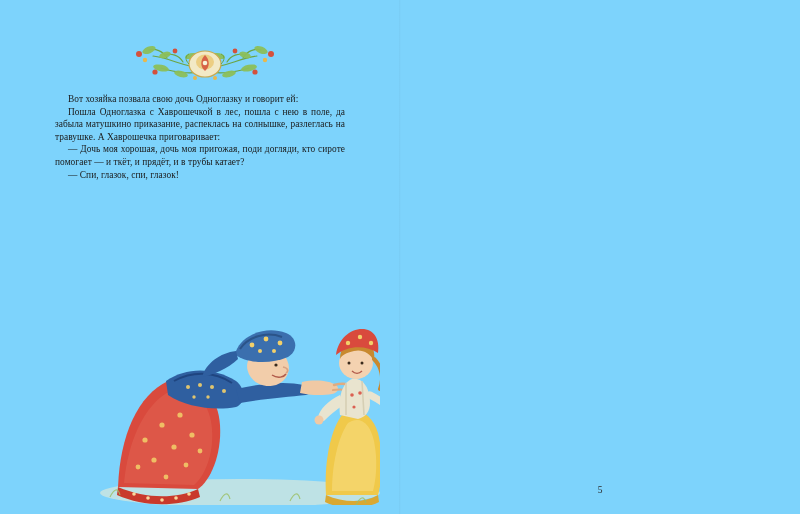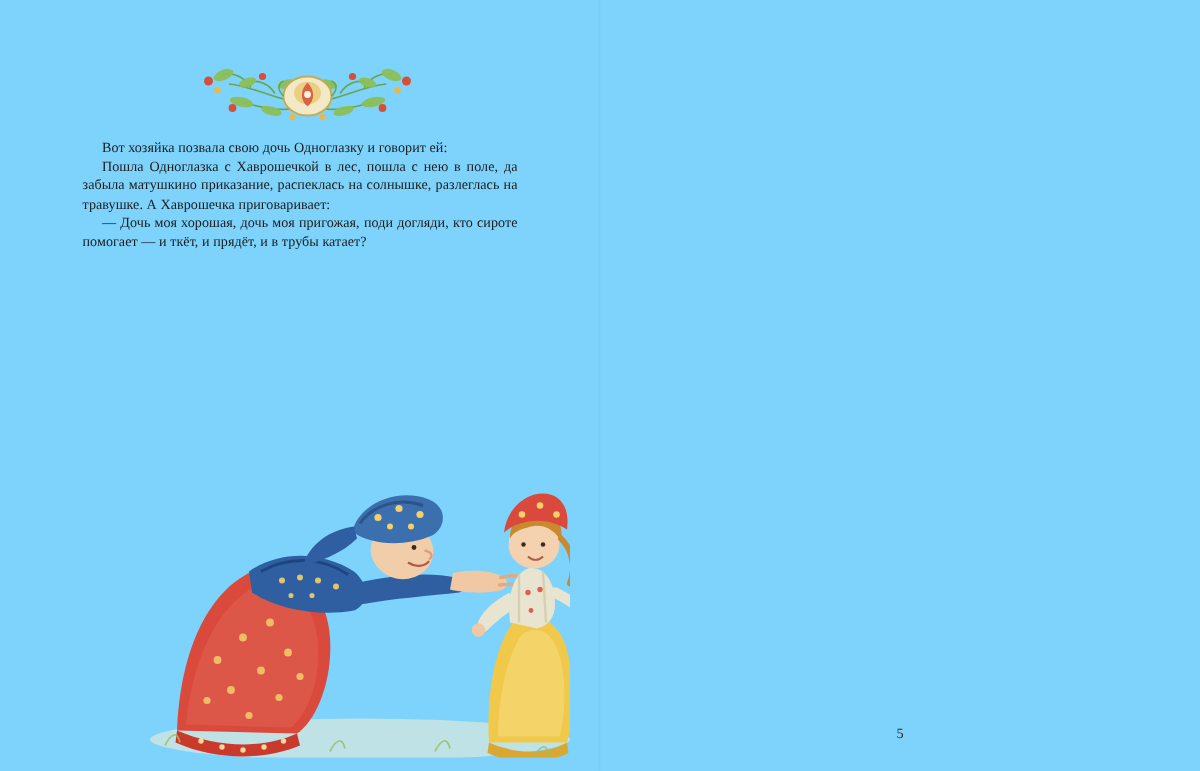--- a/index.html
+++ b/index.html
@@ -140,20 +140,21 @@
         <circle cx="100" cy="25" r="2.3" fill="#f7f2d8"></circle>
         <path d="M84 26 C 80 22, 80 18, 84 16" stroke="#6ba544" stroke-width="1" fill="none"></path>
         <path d="M116 26 C 120 22, 120 18, 116 16" stroke="#6ba544" stroke-width="1" fill="none"></path>
       </g>
     </svg>
 
     <div class="text-col left-text">
       <p class="indent">Вот хозяйка позвала свою дочь Одноглазку и говорит ей:</p>
       <p class="indent">Пошла Одноглазка с Хаврошечкой в лес, пошла с нею в поле, да забыла матушкино приказание, распеклась на солнышке, разлеглась на травушке. А Хаврошечка приговаривает:</p>
       <p class="indent">— Дочь моя хорошая, дочь моя пригожая, поди догляди, кто сироте помогает — и ткёт, и прядёт, и в трубы катает?</p>
+      <p class="indent">— Спи, глазок, спи, глазок!</p>
     </div>
 
     <svg class="illus-left" viewBox="0 0 290 250">
 
       <ellipse cx="150" cy="238" rx="140" ry="14" fill="#e9edd6" opacity="0.6"></ellipse>
 
       <g>
 
         <path d="M28 232 C 30 180, 48 140, 78 126 C 108 118, 128 140, 130 170 C 132 200, 120 226, 108 234 Z" fill="#d94a3d"></path>
         <path d="M34 228 C 38 186, 54 150, 80 136 C 104 128, 120 148, 122 174 C 124 200, 114 222, 104 230 Z" fill="#e06252" opacity="0.55"></path>

